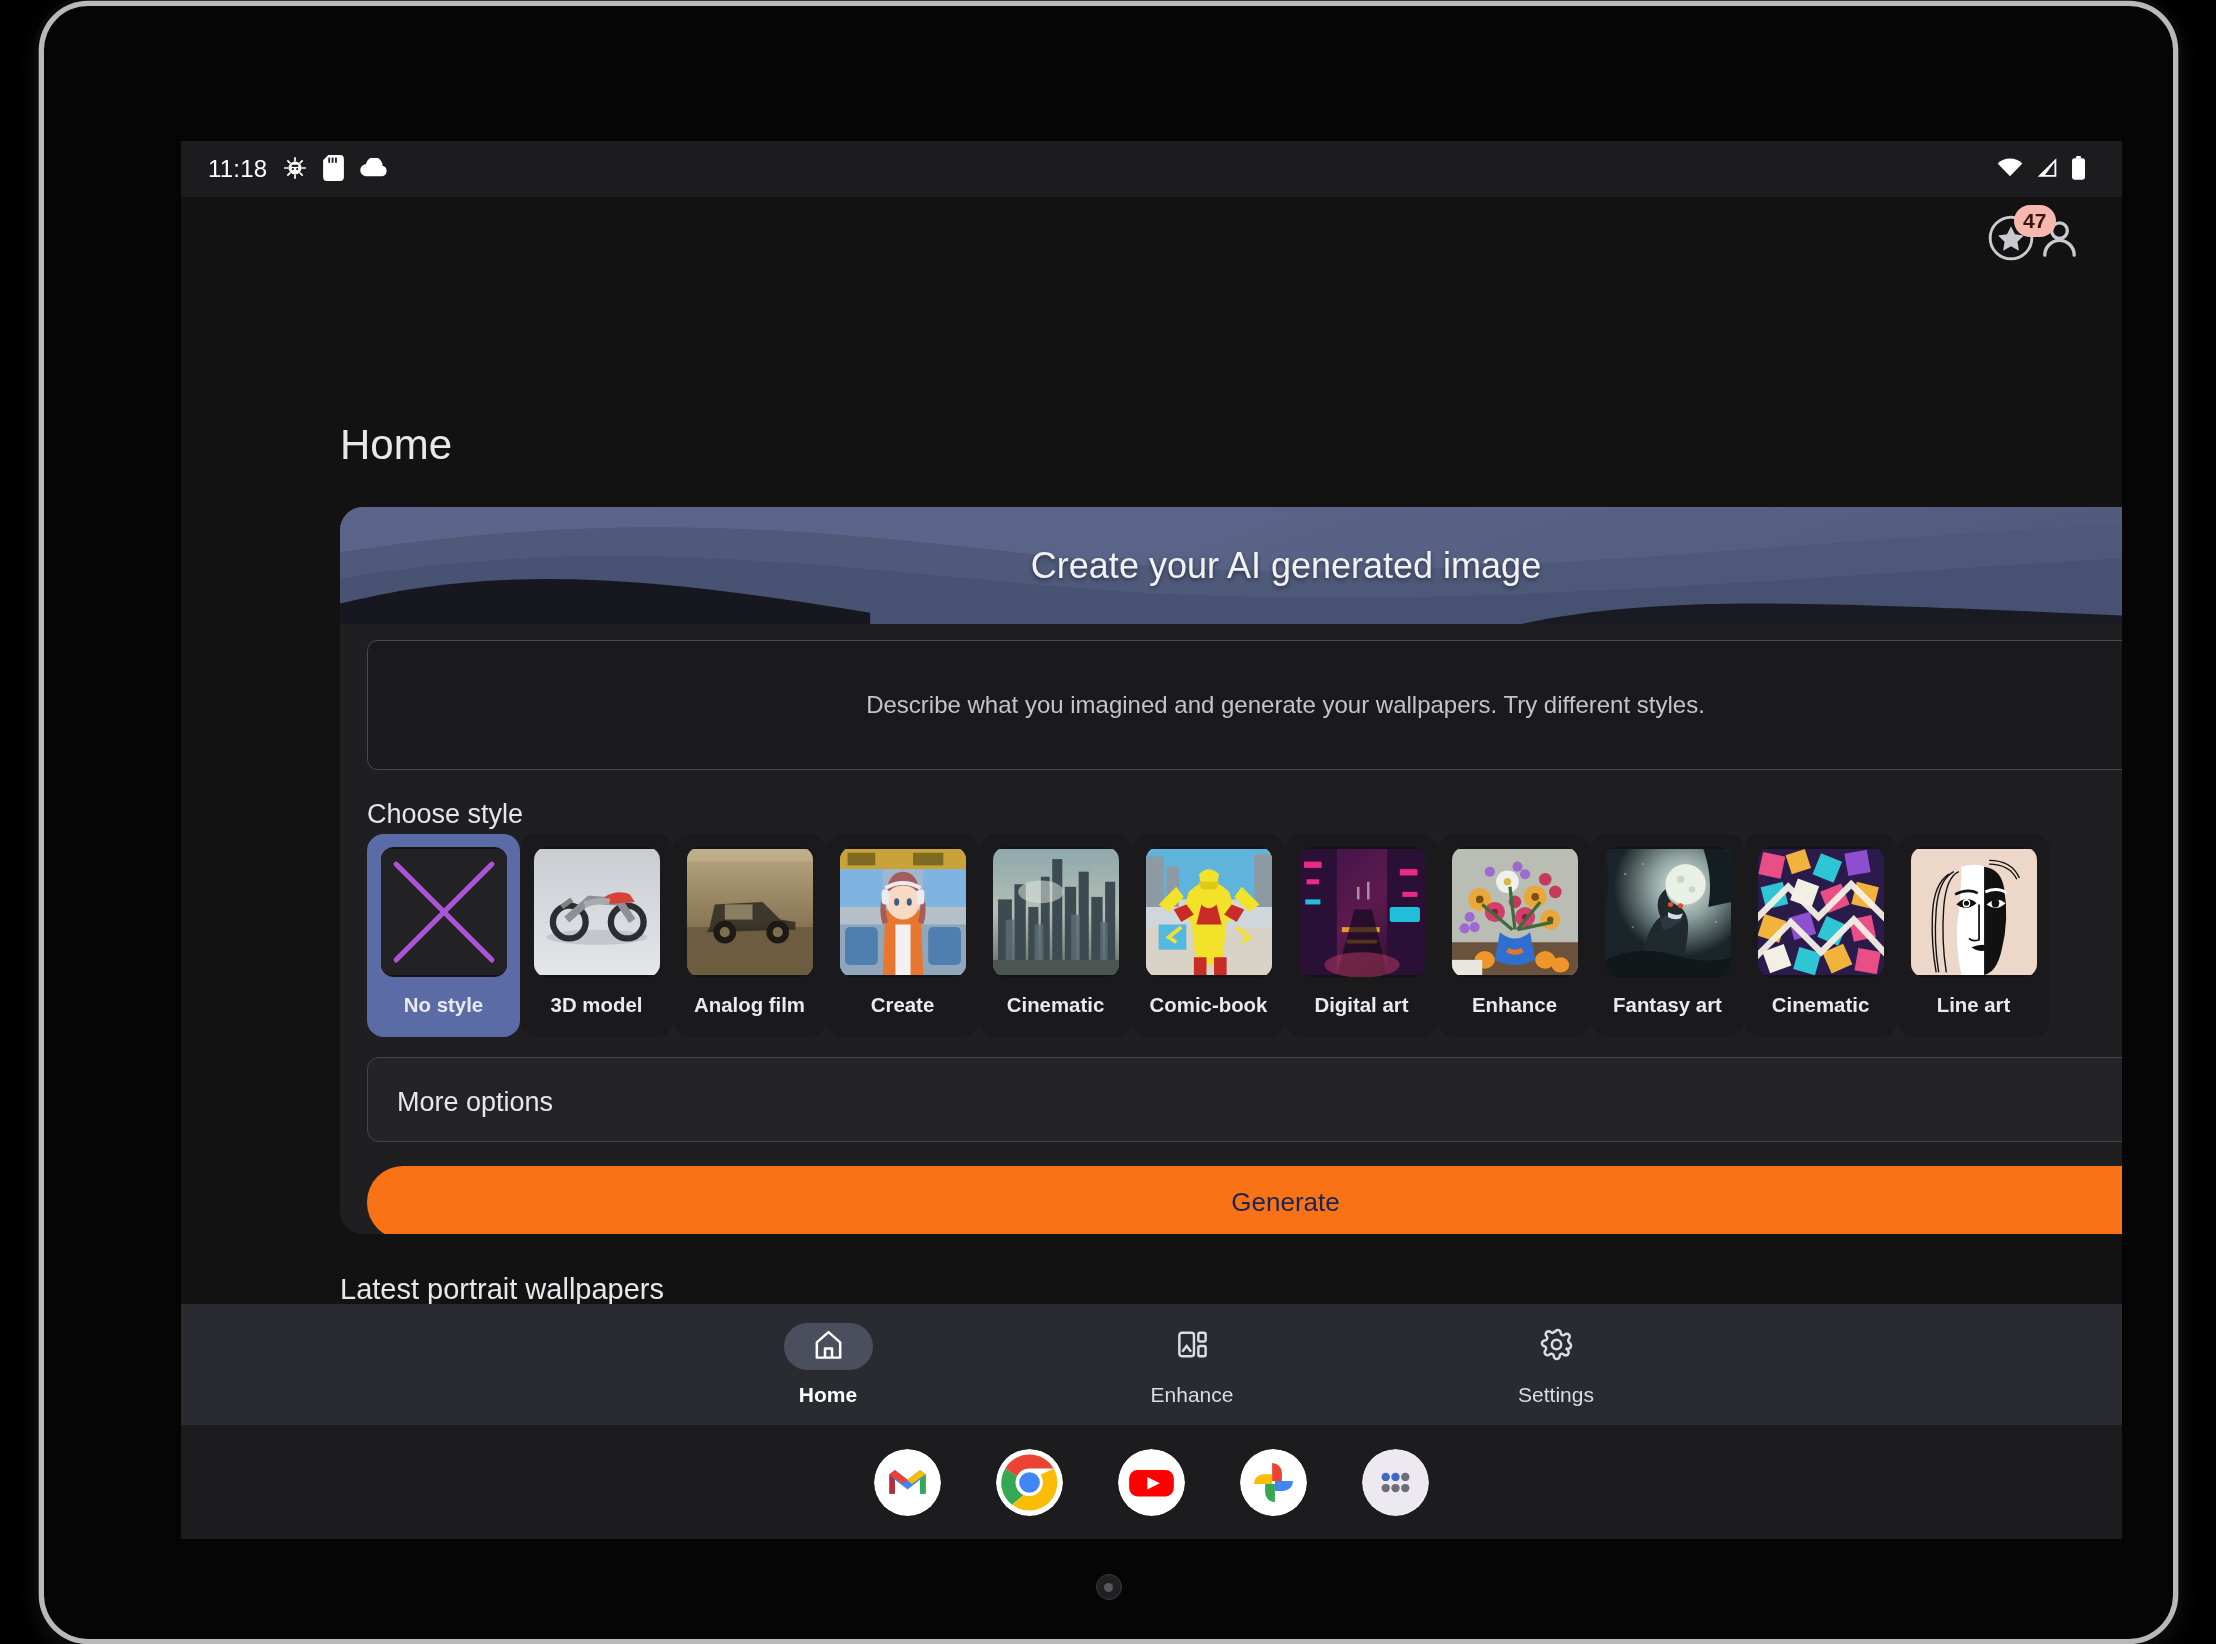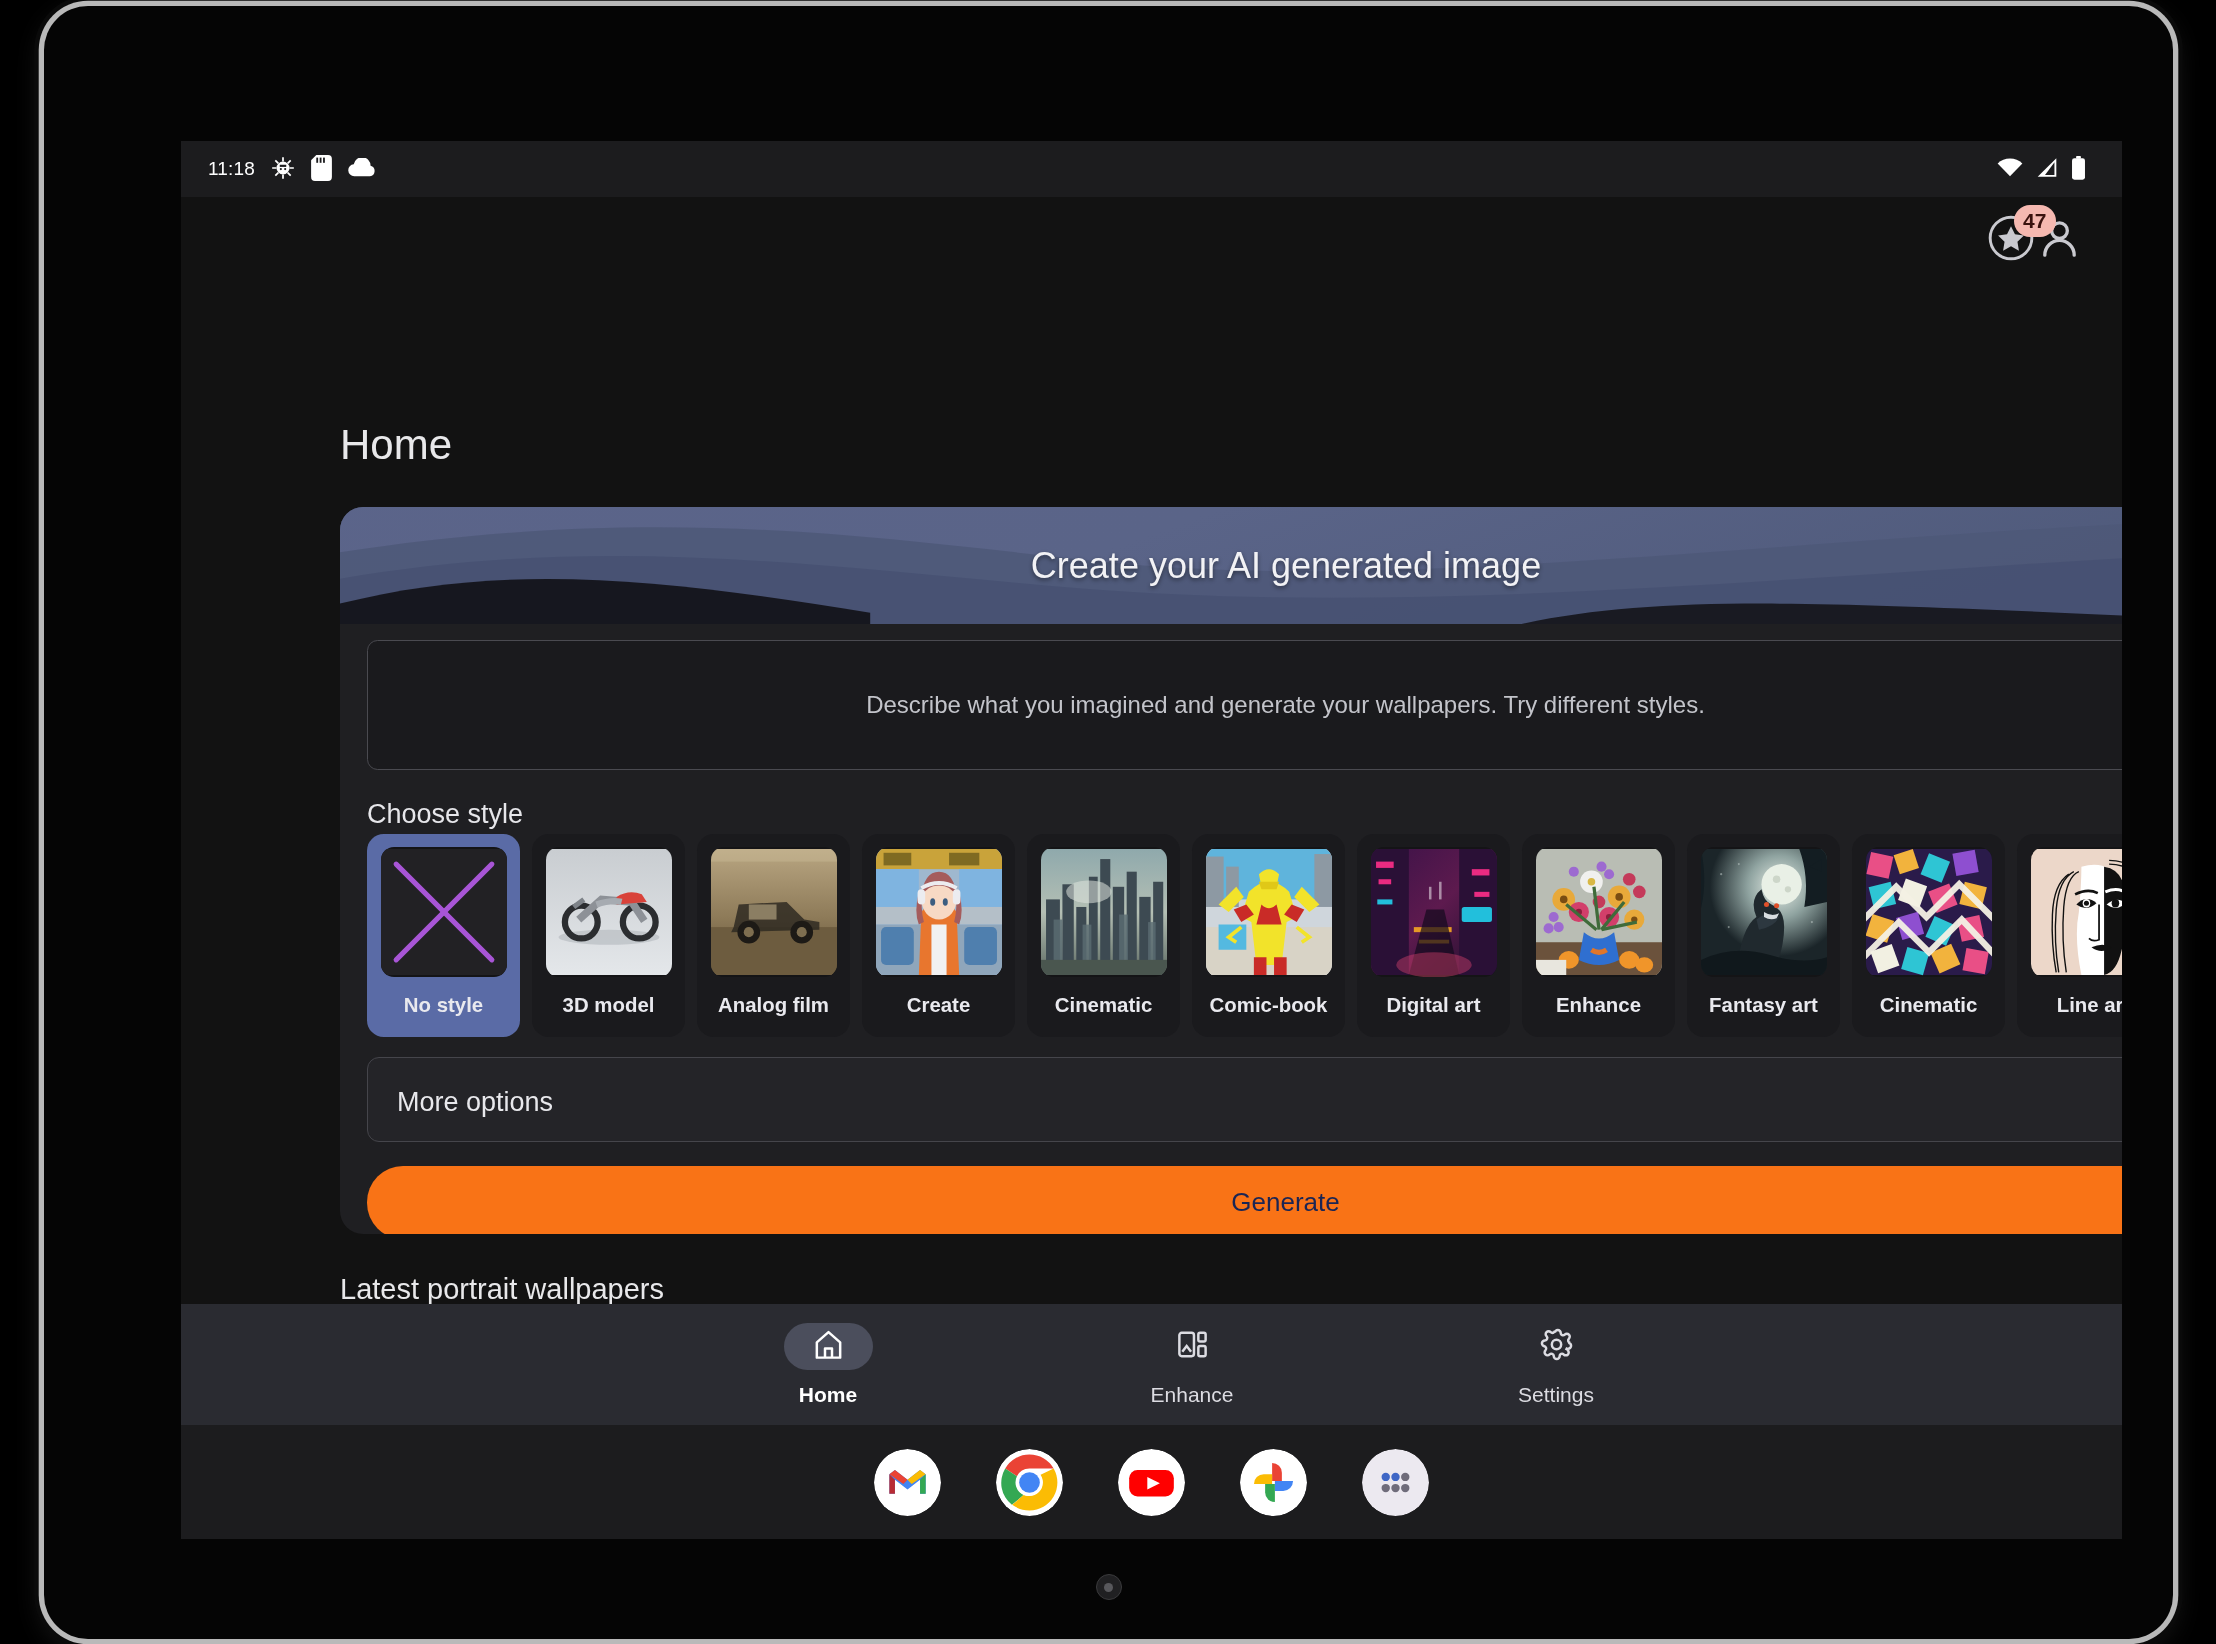--- a/index.html
+++ b/index.html
@@ -27,21 +27,21 @@
 
   
   #status-bar{
     position:absolute; left:0; top:0; width:100%; height:56px;
     background:#1c1c1e;
     display:flex; align-items:center; justify-content:space-between;
     padding:0 36px 0 27px;
   }
   .sb-left{ display:flex; align-items:center; gap:15px; }
   .sb-right{ display:flex; align-items:center; gap:12px; }
-  #sb-clock{ color:#fff; font-size:19px; letter-spacing:0.2px; }
+  #sb-clock{ color:#fff; font-size:24px; letter-spacing:0.2px; }
   .sb-ic{ display:block; }
 
   
   #app-topbar{
     position:absolute; left:0; top:56px; width:100%; height:82px;
     display:flex; align-items:center; justify-content:flex-end;
     padding-right:39px; 
   }
   #rewards-button{ position:relative; width:50px; height:50px; cursor:pointer; }
   #rewards-badge{
@@ -89,21 +89,21 @@
   }
   #choose-style-label{
     position:absolute; left:27px; top:292px;
     color:#e6e6ea; font-size:27px;
   }
 
   
   #style-strip{
     position:absolute; left:27px; top:327px;
     width:1840px; height:206px;
-    display:flex; gap:12px; overflow:hidden;
+    display:flex; overflow:hidden;
   }
   .style-chip{
     width:153px; height:203px; flex:0 0 153px;
     background:#1a1a1d; border-radius:16.7px;
     display:flex; flex-direction:column; align-items:center;
     padding-top:13px; cursor:pointer;
   }
   .style-chip.selected{ background:#5a6ba6; }
   .chip-thumb{
     width:126px; height:130px; border-radius:13px;

